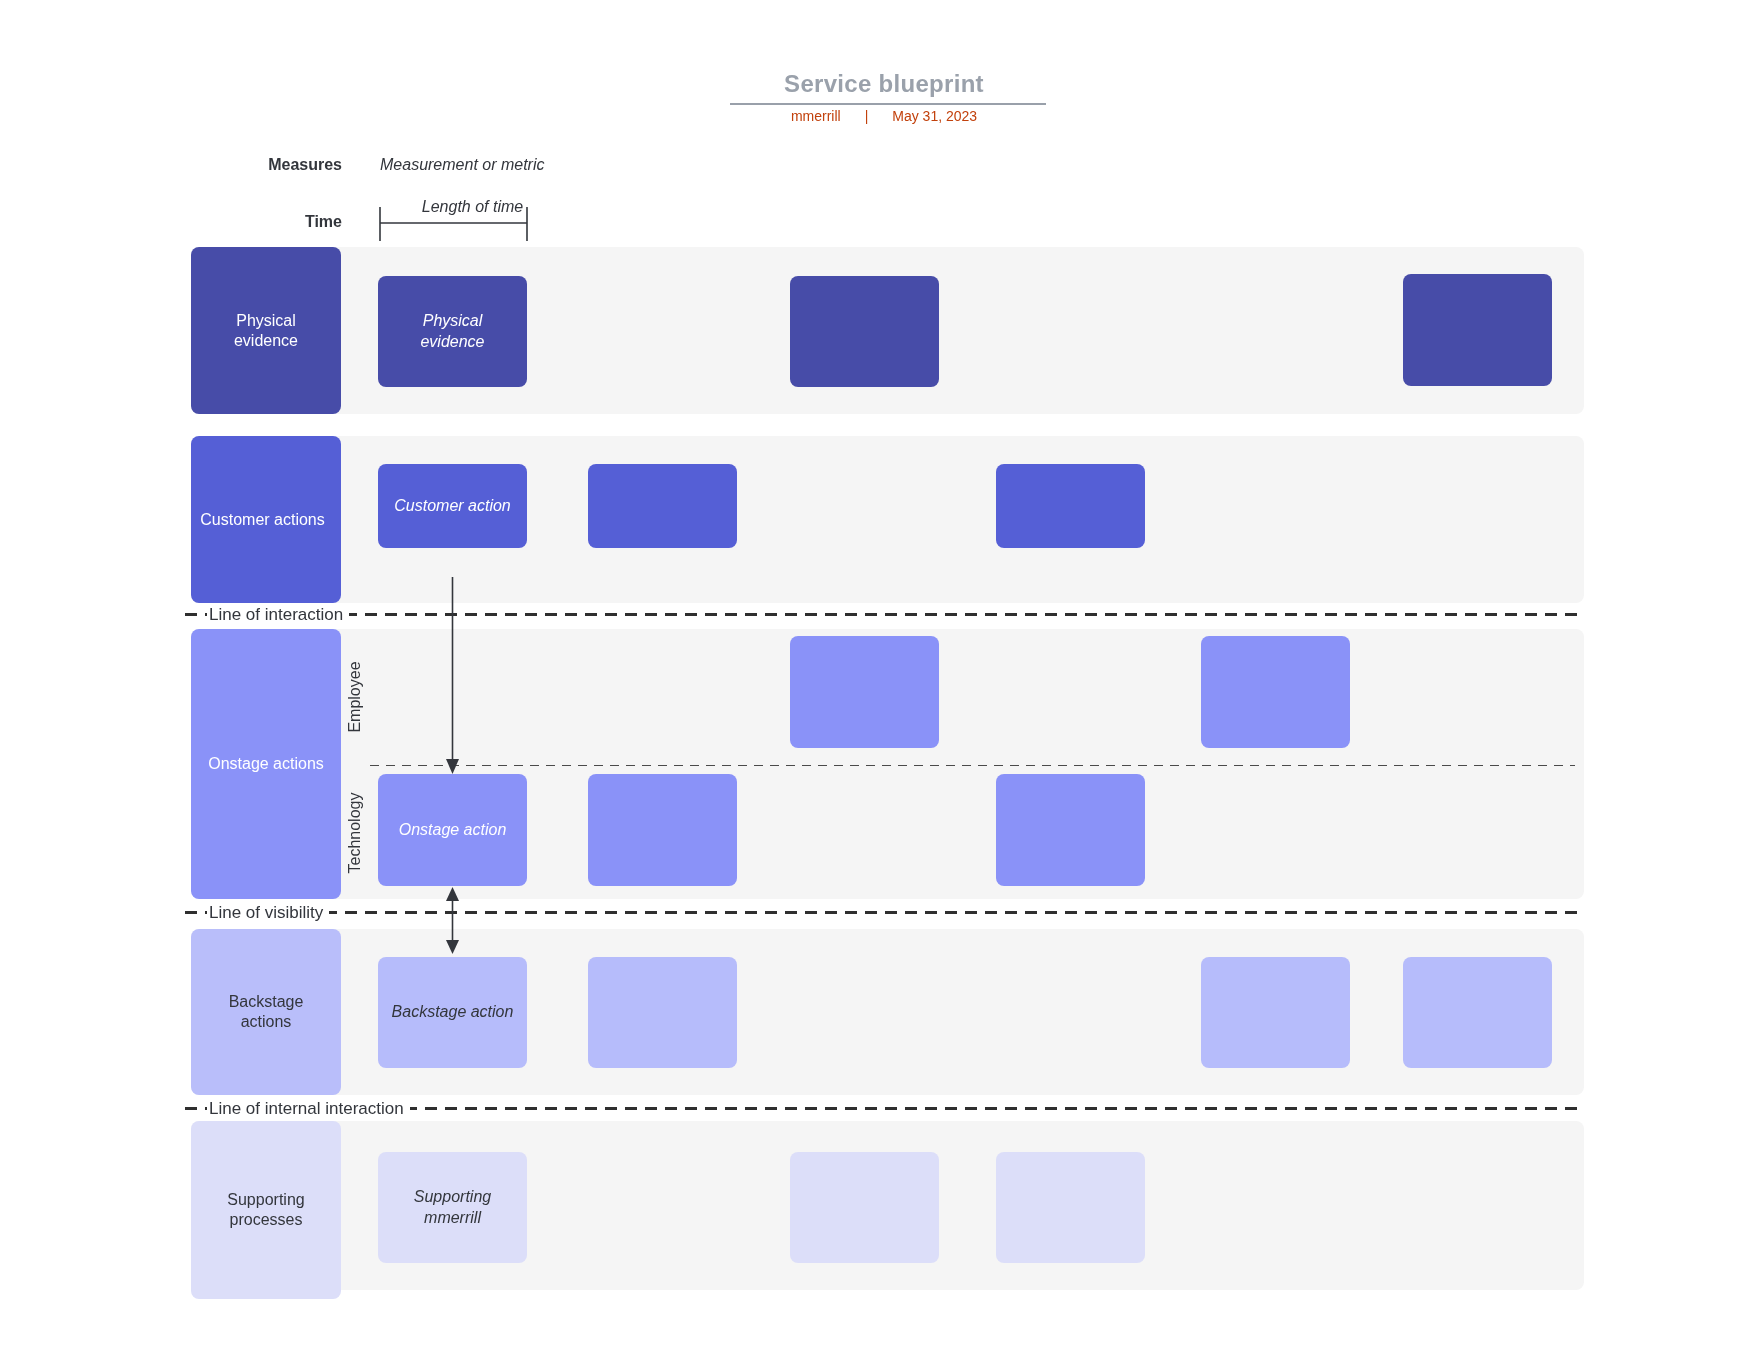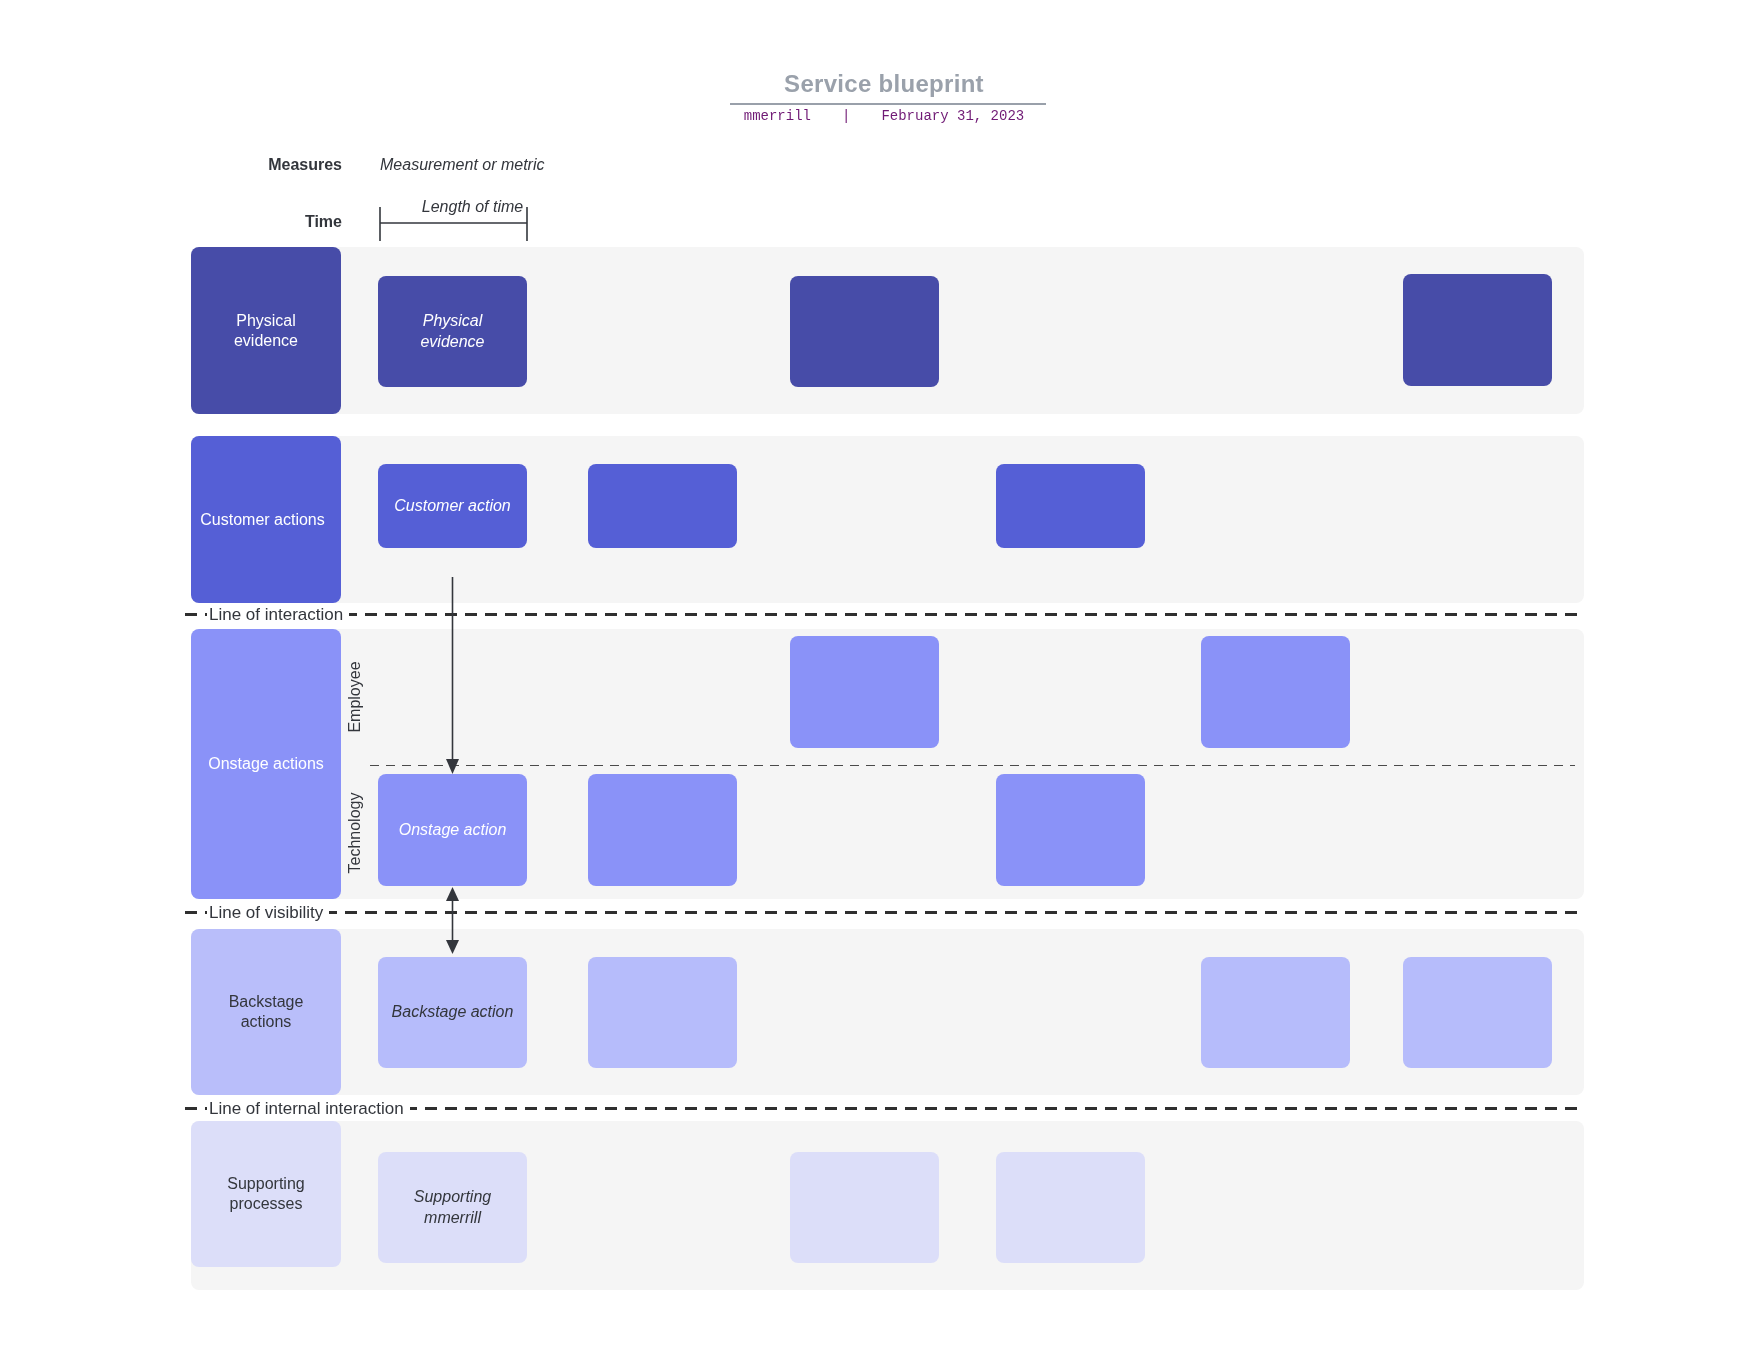--- a/index.html
+++ b/index.html
@@ -7,22 +7,22 @@
     position:relative;width:1763px;height:1362px;background:#ffffff;overflow:hidden;
     font-family:"Liberation Sans", sans-serif;color:#36393f;
   }
   
   .title{
     position:absolute;left:648px;top:70px;width:472px;text-align:center;
     font-size:24px;font-weight:bold;color:#9aa1ab;letter-spacing:.3px;
   }
   .title-rule{position:absolute;left:730px;top:103px;width:316px;height:2px;background:#99a0aa;}
   .subtitle{
-    position:absolute;left:648px;top:108px;width:472px;display:flex;justify-content:center;gap:31px;
-    font-size:14px;color:#701a75;font-family:Liberation Mono, monospace;
+    position:absolute;left:648px;top:108px;width:472px;display:flex;justify-content:center;gap:24px;
+    font-size:14px;color:#c2410c;
   }
   
   .ann-label{position:absolute;left:152px;width:190px;text-align:right;font-size:16px;font-weight:bold;color:#33363c;}
   .ann-value{position:absolute;font-size:16px;font-style:italic;color:#33363c;margin-left:20px;}
   
   .band{position:absolute;left:191px;width:1393px;background:#f5f5f5;border-radius:8px;}
   .band.r1{top:247px;height:167px;}
   .band.r2{top:436px;height:167px;}
   .band.r3{top:629px;height:270px;}
   .band.r4{top:929px;height:166px;}
@@ -30,21 +30,21 @@
   
   .rowlabel{
     position:absolute;left:191px;width:150px;border-radius:8px;
     display:flex;align-items:center;justify-content:center;text-align:center;
     font-size:16px;line-height:1.25;padding:0 14px;box-sizing:border-box;
   }
   .rowlabel.r1{top:247px;height:167px;background:#474ca8;color:#ffffff;}
   .rowlabel.r2{top:436px;height:167px;background:#555fd6;color:#ffffff;padding-left:7px;}
   .rowlabel.r3{top:629px;height:270px;background:#8a92f8;color:#ffffff;}
   .rowlabel.r4{top:929px;height:166px;background:#b9befa;color:#33363c;}
-  .rowlabel.r5{top:1121px;height:146px;background:#dcdef9;color:#33363c;}
+  .rowlabel.r5{top:1121px;height:178px;background:#dcdef9;color:#33363c;}
   
   .box{
     position:absolute;width:149px;height:111px;border-radius:8px;
     display:flex;align-items:center;justify-content:center;text-align:center;
     font-size:16px;font-style:italic;line-height:1.3;padding:0 12px;box-sizing:border-box;
   }
   .box.physical{background:#474ca8;color:#ffffff;}
   .box.customer{background:#555fd6;color:#ffffff;}
   .box.onstage{background:#8a92f8;color:#ffffff;}
   .box.backstage{background:#b6bcfb;color:#33363c;}
@@ -84,21 +84,21 @@
 </head>
 <body>
 
 <div id="canvas">
 
   <div class="title">Service blueprint</div>
   <div class="title-rule"></div>
   <div class="subtitle">
     <span>mmerrill</span>
     <span>|</span>
-    <span>February 31, 2023</span>
+    <span>May 31, 2023</span>
   </div>
 
   <div class="ann-label" style="top:156px;">Measures</div>
   <div class="ann-value" style="left:360px;top:156px;">Measurement or metric</div>
   <div class="ann-label" style="top:213px;">Time</div>
   <div class="ann-value" style="left:378px;top:198px;width:149px;text-align:center;">Length of time</div>
 
   <div class="band r1"></div>
   <div class="band r2"></div>
   <div class="band r3"></div>

